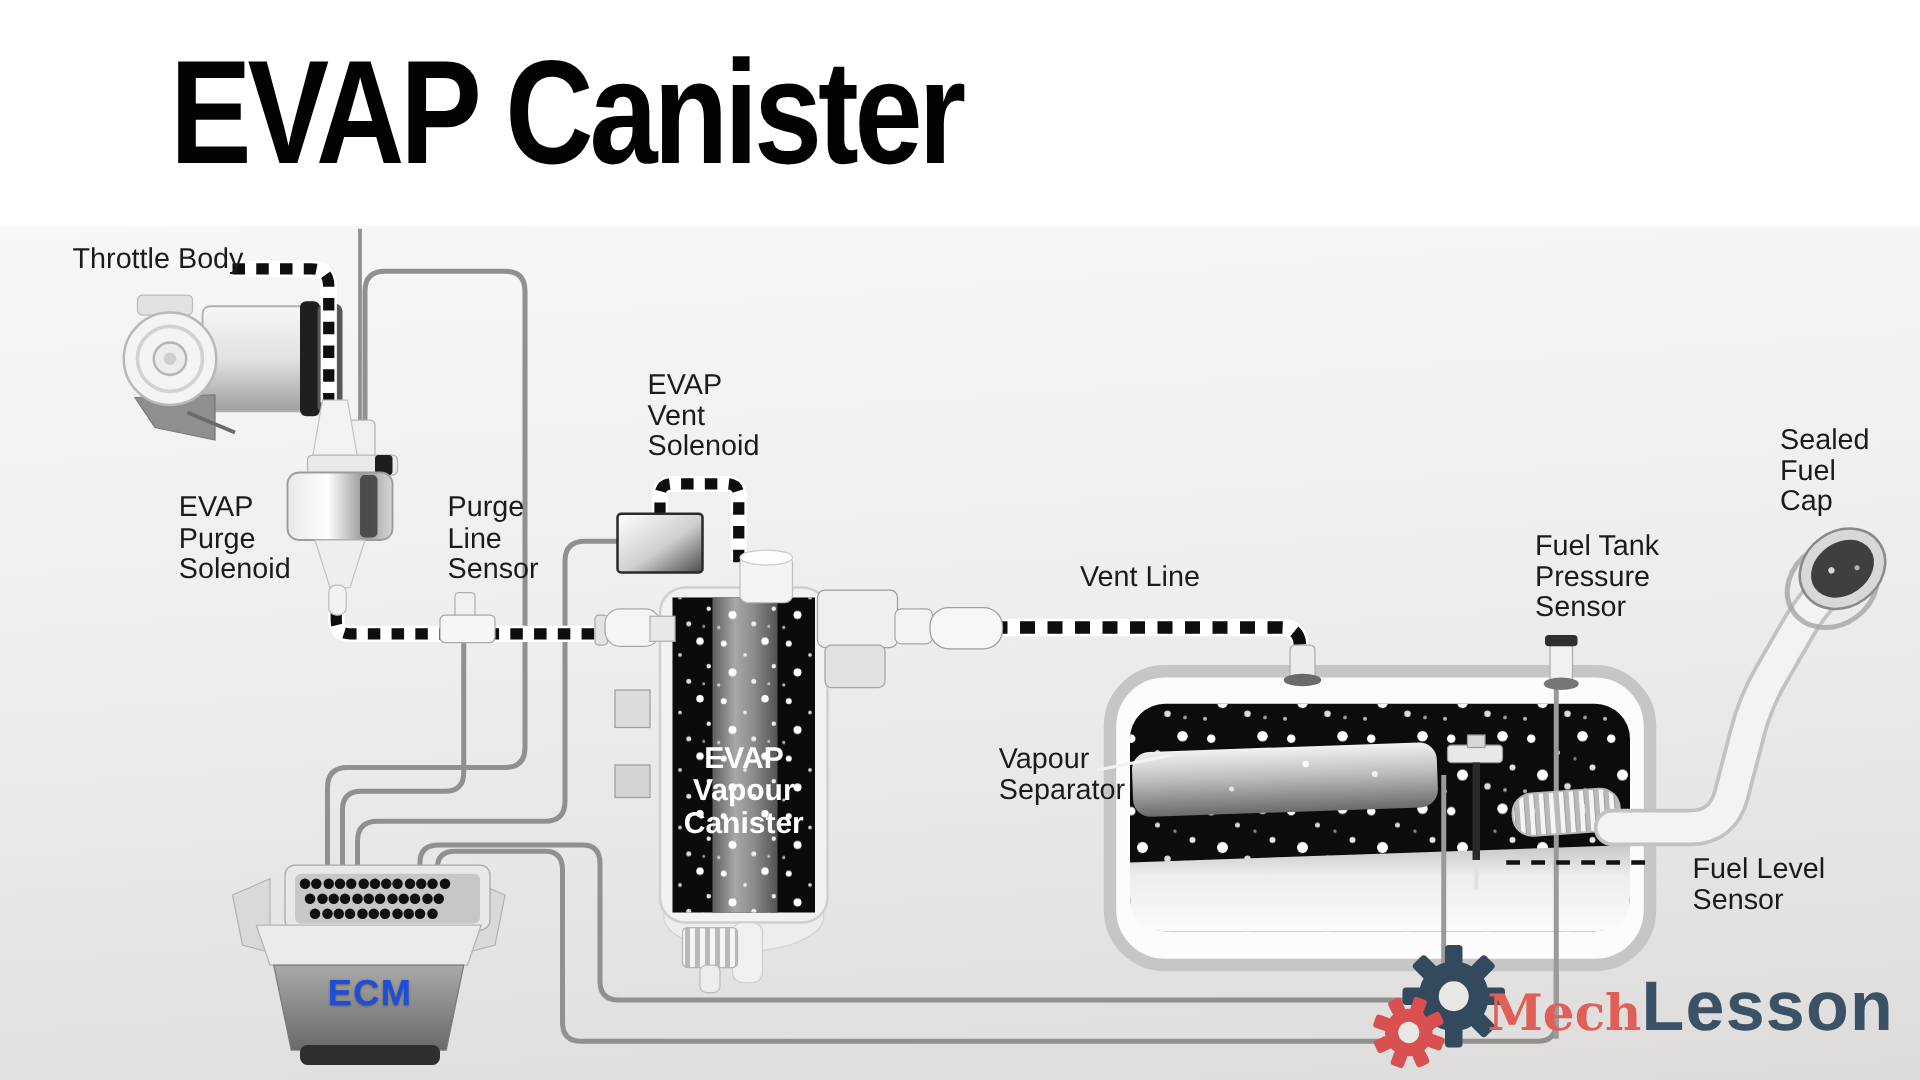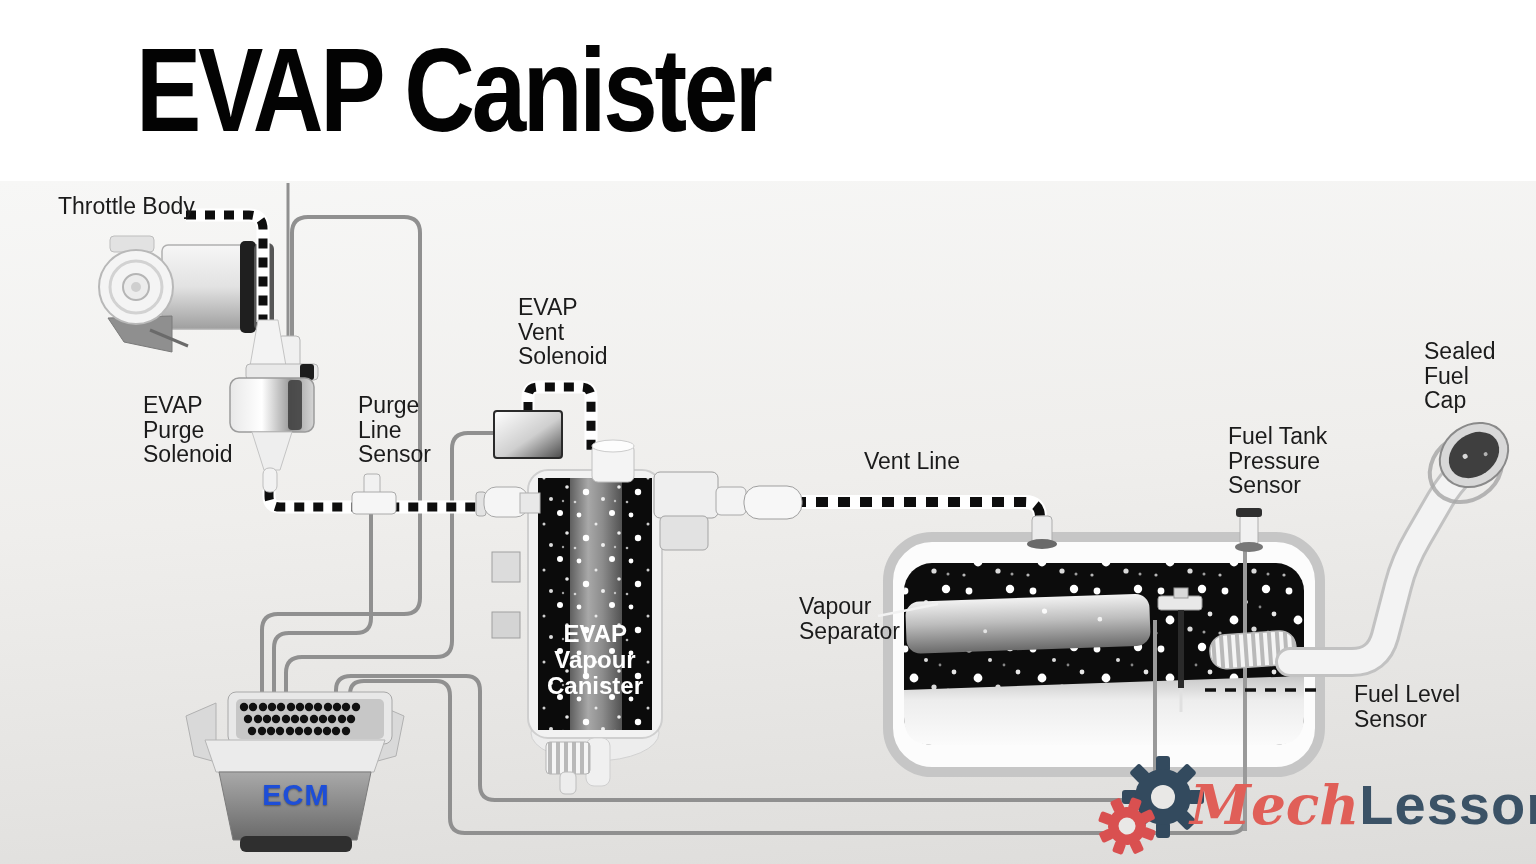--- a/index.html
+++ b/index.html
@@ -10,26 +10,26 @@
   #art{position:absolute;left:0;top:0;z-index:1;}
   .txt{position:absolute;z-index:2;}
   #page-title{left:136px;top:30px;font-size:118px;font-weight:700;color:#030303;
       letter-spacing:-4px;line-height:1.02;transform:scaleX(.83);transform-origin:left top;
       white-space:nowrap;}
   .diagram-label{font-size:23px;line-height:24.5px;color:#1b1b1b;white-space:nowrap;margin-left:21px;}
   .diagram-label .ln{display:block;}
   #evap-heading{left:1027px;top:188px;font-size:50px;color:#8a8a8a;letter-spacing:1px;white-space:nowrap;}
   #evap-heading .hb{font-weight:700;color:#7e7e7e;letter-spacing:3px;}
   #canister-label{left:536px;top:594px;width:118px;text-align:center;color:#ffffff;
-      font-weight:700;font-size:24px;line-height:26px;margin-top:27px;}
+      font-weight:700;font-size:24px;line-height:26px;}
   #ecm-label{left:250px;top:779px;width:92px;text-align:center;color:#1d4ed8;
       font-weight:700;font-size:29px;letter-spacing:1px;text-shadow:0 1px 2px rgba(0,0,0,.4);}
   #logo-text{left:1190px;top:772px;display:flex;align-items:baseline;z-index:3;}
-  #logo-mech{font-family:"DejaVu Serif",serif;font-style:italic;font-weight:700;
-      font-size:55px;color:#e05f58;}
+  #logo-mech{font-family:"DejaVu Serif",serif;font-weight:700;
+      font-size:40px;color:#e05f58;}
   #logo-lesson{font-family:"Liberation Sans",sans-serif;font-weight:700;font-size:56px;
       color:#3b5266;letter-spacing:1px;}
 </style>
 </head>
 <body>
 
 <div id="stage">
   <div id="diagram-bg"></div>
 
   <svg id="art" width="1536" height="864" viewBox="0 0 1536 864">

